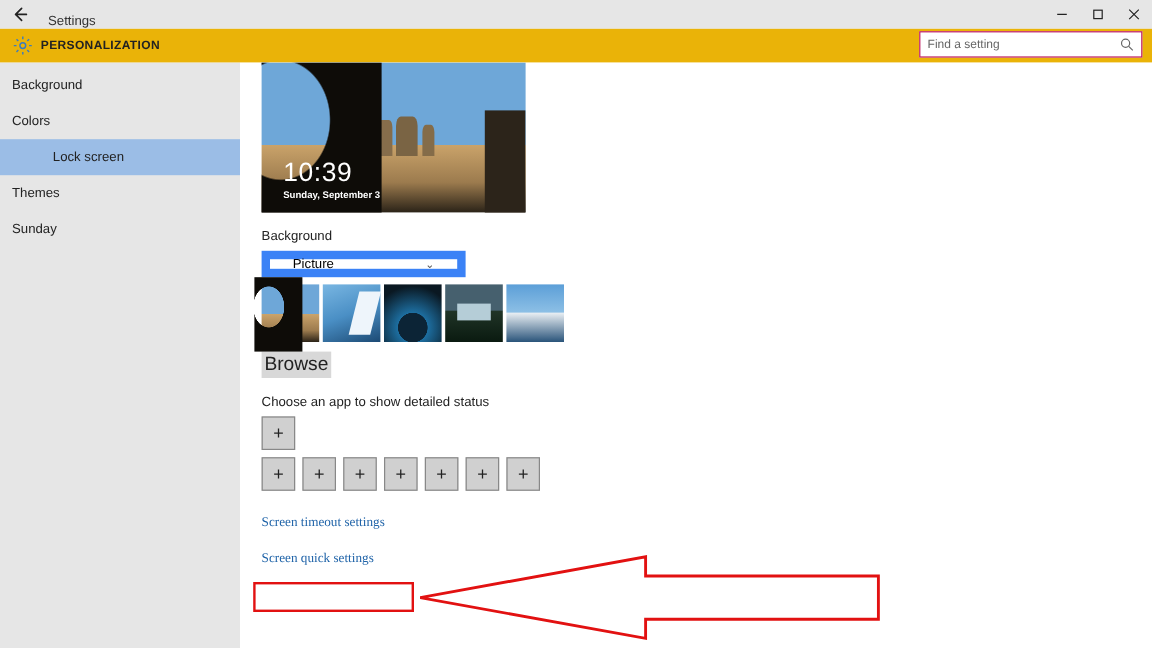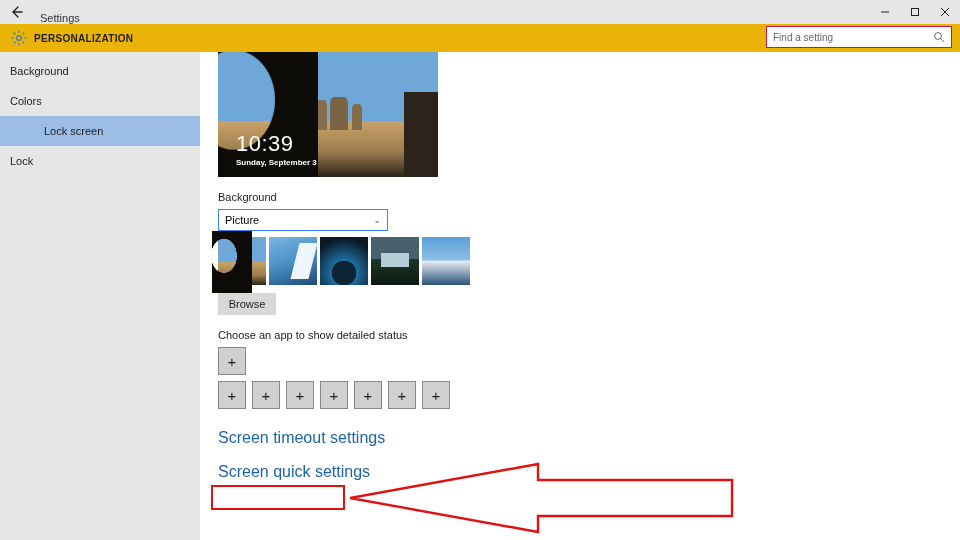--- a/index.html
+++ b/index.html
@@ -60,46 +60,46 @@
   .rock { position: absolute; background: #6a5b42; }
   .rock.a { left: 95px; top: 48px; width: 14px; height: 30px; border-radius: 3px 3px 0 0 / 6px 6px 0 0; background:#866d4b;}
   .rock.b { left: 112px; top: 45px; width: 18px; height: 33px; border-radius: 4px 4px 0 0 / 8px 8px 0 0; background:#7a6444;}
   .rock.c { left: 134px; top: 52px; width: 10px; height: 26px; border-radius: 3px 3px 0 0 / 6px 6px 0 0; background:#846c49;}
   .preview .cliff { position:absolute; right:0; top:40px; width:34px; height:100px; background:#2c241a;}
   .preview .time { position: absolute; left: 18px; top: 38px; color: #fff; margin-top: 43px; }
   .preview .time .clock { font-size: 22px; font-weight: 300; letter-spacing: 0.5px; line-height: 1; }
   .preview .time .date { font-size: 8px; margin-top: 3px; font-weight: bold; }
   .label { font-size: 11px; color: #222; margin-top: 14px; }
   .dropdown {
-    margin-top: 6px; width: 170px; height: 22px; border: 1px solid #3b82f6; background: #fff;
-    display: flex; align-items: center; padding: 0 6px; font-size: 11px; cursor: pointer;
+    margin-top: 6px; width: 170px; height: 22px; border: 7px solid #3b82f6; background: #fff;
+    display: flex; align-items: center; padding: 0 19px; font-size: 11px; cursor: pointer;
     justify-content: space-between;
   }
   .dropdown .chev { font-size: 9px; color: #555; }
   .thumbs { display: flex; gap: 3px; margin-top: 6px; }
   .thumb { width: 48px; height: 48px; cursor: pointer; }
   .t1 { background: linear-gradient(#6ea7d8 0%,#6ea7d8 52%,#caa36a 52%,#9c7b4e 80%,#2b2318 100%); position:relative;}
   .t1::before{content:"";position:absolute;left:-6px;top:-6px;width:40px;height:62px;background:radial-gradient(ellipse at 30% 40%, transparent 32%, #0e0c08 33%);}
   .t2 { background: linear-gradient(160deg,#79b6e2 0%,#4a8fc5 50%,#1c4a74 100%); position:relative;}
   .t2::after{content:"";position:absolute;right:4px;top:6px;width:18px;height:36px;background:#eef5fb;transform:skewX(-14deg);}
   .t3 { background: radial-gradient(circle at 50% 75%, #0c2436 0%, #0c2436 28%, #1d6ea0 29%, #0a1822 80%); }
   .t4 { background: linear-gradient(#46606e 0%,#46606e 45%,#203427 46%,#0a1a10 100%); position:relative;}
   .t4::after{content:"";position:absolute;left:10px;top:16px;width:28px;height:14px;background:#b5cdd7;}
   .t5 { background: linear-gradient(#5c9fd8 0%,#8cbfe5 48%,#e7edf2 50%,#2a547a 100%); }
   .browse-btn {
     margin-top: 8px; width: 58px; height: 22px; background: #d8d8d8; border: none;
-    font-size: 11px; color: #222; cursor: pointer; display: flex; align-items: center; justify-content: center;
+    font-size: 16px; color: #222; cursor: pointer; display: flex; align-items: center; justify-content: center;
   }
   .slotrow { display: flex; gap: 6px; margin-top: 6px; }
   .slot {
     width: 28px; height: 28px; border: 1px solid #888; background: #d0d0d0;
     display: flex; align-items: center; justify-content: center; cursor: pointer;
     font-size: 15px; color: #222; font-weight: 300;
   }
-  .link { font-size: 16px; color: #1f63a8; margin-top: 20px; cursor: pointer; display: inline-block; }
+  .link { font-size: 11px; color: #1f63a8; margin-top: 20px; cursor: pointer; display: inline-block; font-family: Liberation Serif, serif; }
   .link2 { margin-top: 16px; }
   .annot { position:absolute; pointer-events:none; }
   .annot-box { border:2px solid #e21111; }
   .svg-icon { display:block; }
 </style>
 </head>
 <body>
 
 <div class="titlebar">
   <div class="back">
@@ -156,21 +156,24 @@
     <div class="nav-item">
         <span>Background</span>
       </div>
     <div class="nav-item">
         <span>Colors</span>
       </div>
     <div class="nav-item selected">
         <span>Lock screen</span>
       </div>
     <div class="nav-item">
-        <span>Lock</span>
+        <span>Themes</span>
+      </div>
+    <div class="nav-item">
+        <span>Sunday</span>
       </div>
   </div>
 
   <div class="content">
     <div class="preview">
       <div class="rock a"></div>
       <div class="rock b"></div>
       <div class="rock c"></div>
       <div class="cliff"></div>
       <div class="cave"></div>

